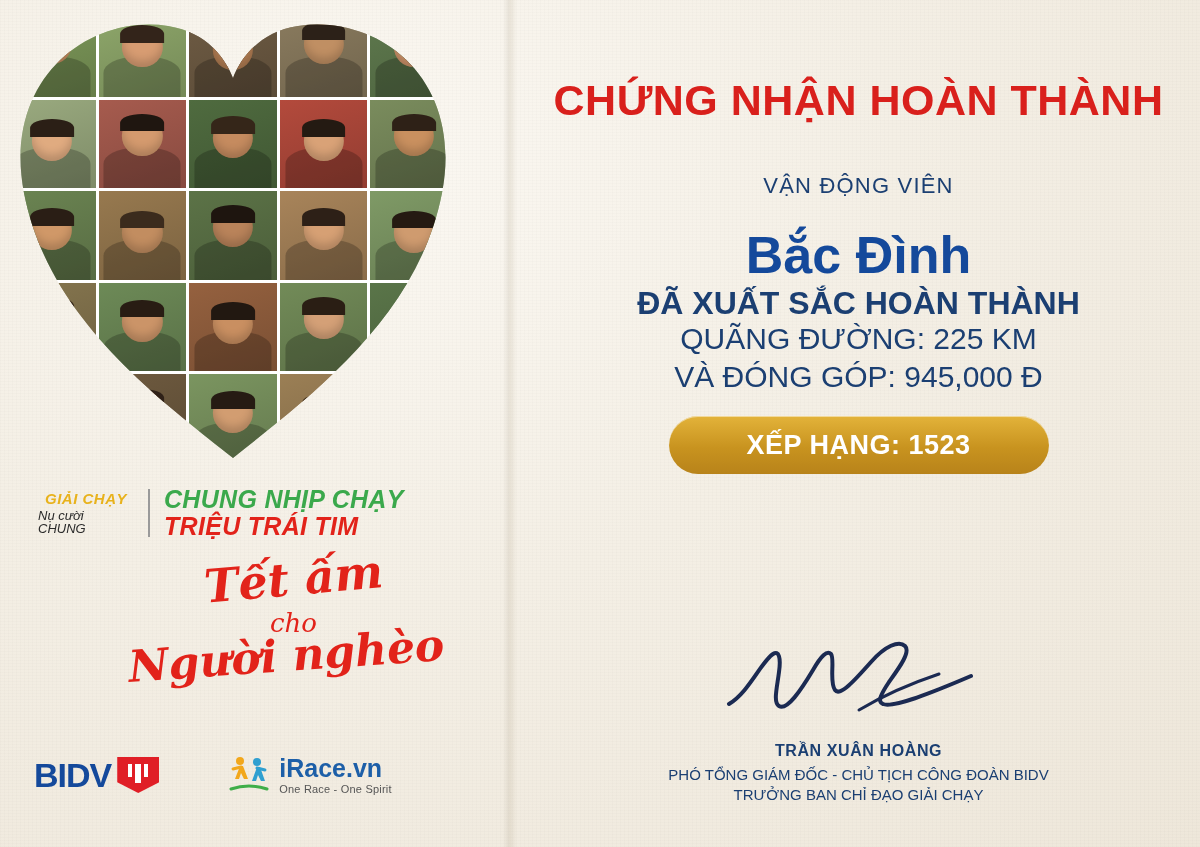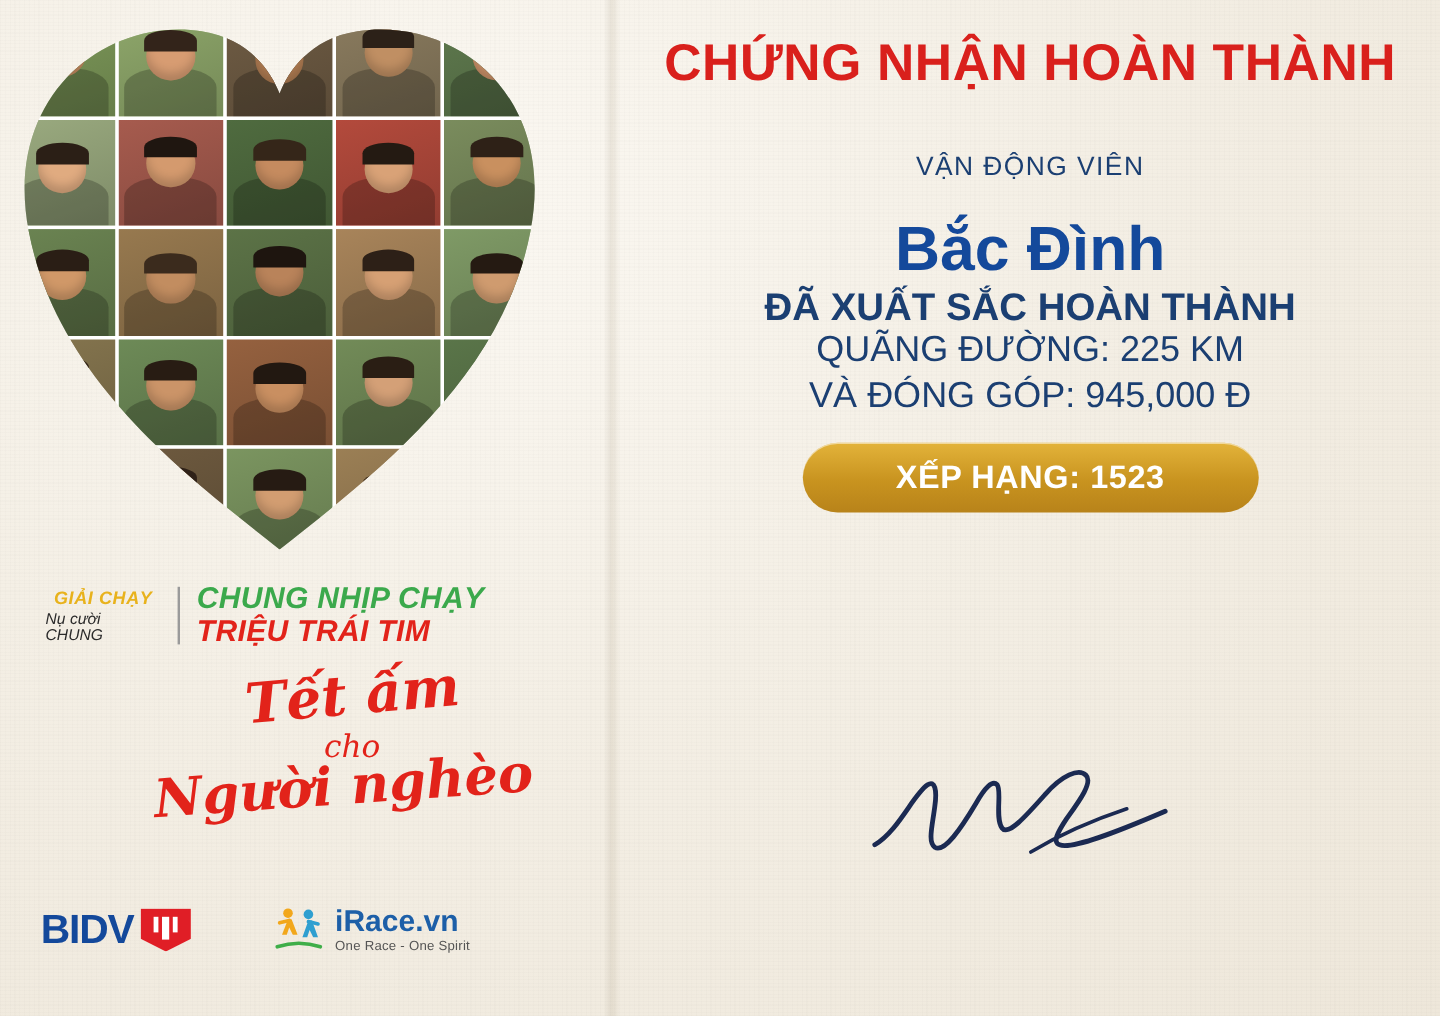--- a/index.html
+++ b/index.html
@@ -246,21 +246,21 @@
   }
 
   
   .right-panel {
     position: absolute;
     left: 517px; top: 0;
     width: 683px; height: 847px;
     text-align: center;
   }
   .title {
-    margin-top: 29px;
+    margin-top: 76px;
     font-size: 43px;
     font-weight: bold;
     color: #d9201c;
     letter-spacing: 0.5px;
     text-align: center;
   }
   .subtitle {
     margin-top: 48px;
     font-size: 22px;
     color: #1b3f72;
@@ -561,14 +561,19 @@
       <span class="rank-text">XẾP HẠNG:  1523</span>
     </div>
 
     <div class="signature">
       <svg width="300" height="92" viewBox="0 0 300 92" aria-hidden="true">
         <path d="M20 72 C40 60 52 30 64 22 C70 18 72 26 70 40 C68 56 64 70 70 74 C78 79 92 58 104 38 C112 24 118 18 122 22 C126 27 120 50 126 58 C131 65 146 48 162 30 C176 14 190 8 196 14 C202 20 190 36 180 50 C172 62 168 70 174 72 C184 76 220 62 262 44" fill="none" stroke="#1b2a52" stroke-width="4" stroke-linecap="round" stroke-linejoin="round"></path>
         <path d="M150 78 C170 66 200 52 230 42" fill="none" stroke="#1b2a52" stroke-width="3" stroke-linecap="round"></path>
       </svg>
     </div>
 
+    <div class="signer">
+      <div class="name">TRẦN XUÂN HOÀNG</div>
+      <div class="role">PHÓ TỔNG GIÁM ĐỐC - CHỦ TỊCH CÔNG ĐOÀN BIDV</div>
+      <div class="role2">TRƯỞNG BAN CHỈ ĐẠO GIẢI CHẠY</div>
+    </div>
   </div>
 </div>
 
 </body></html>

